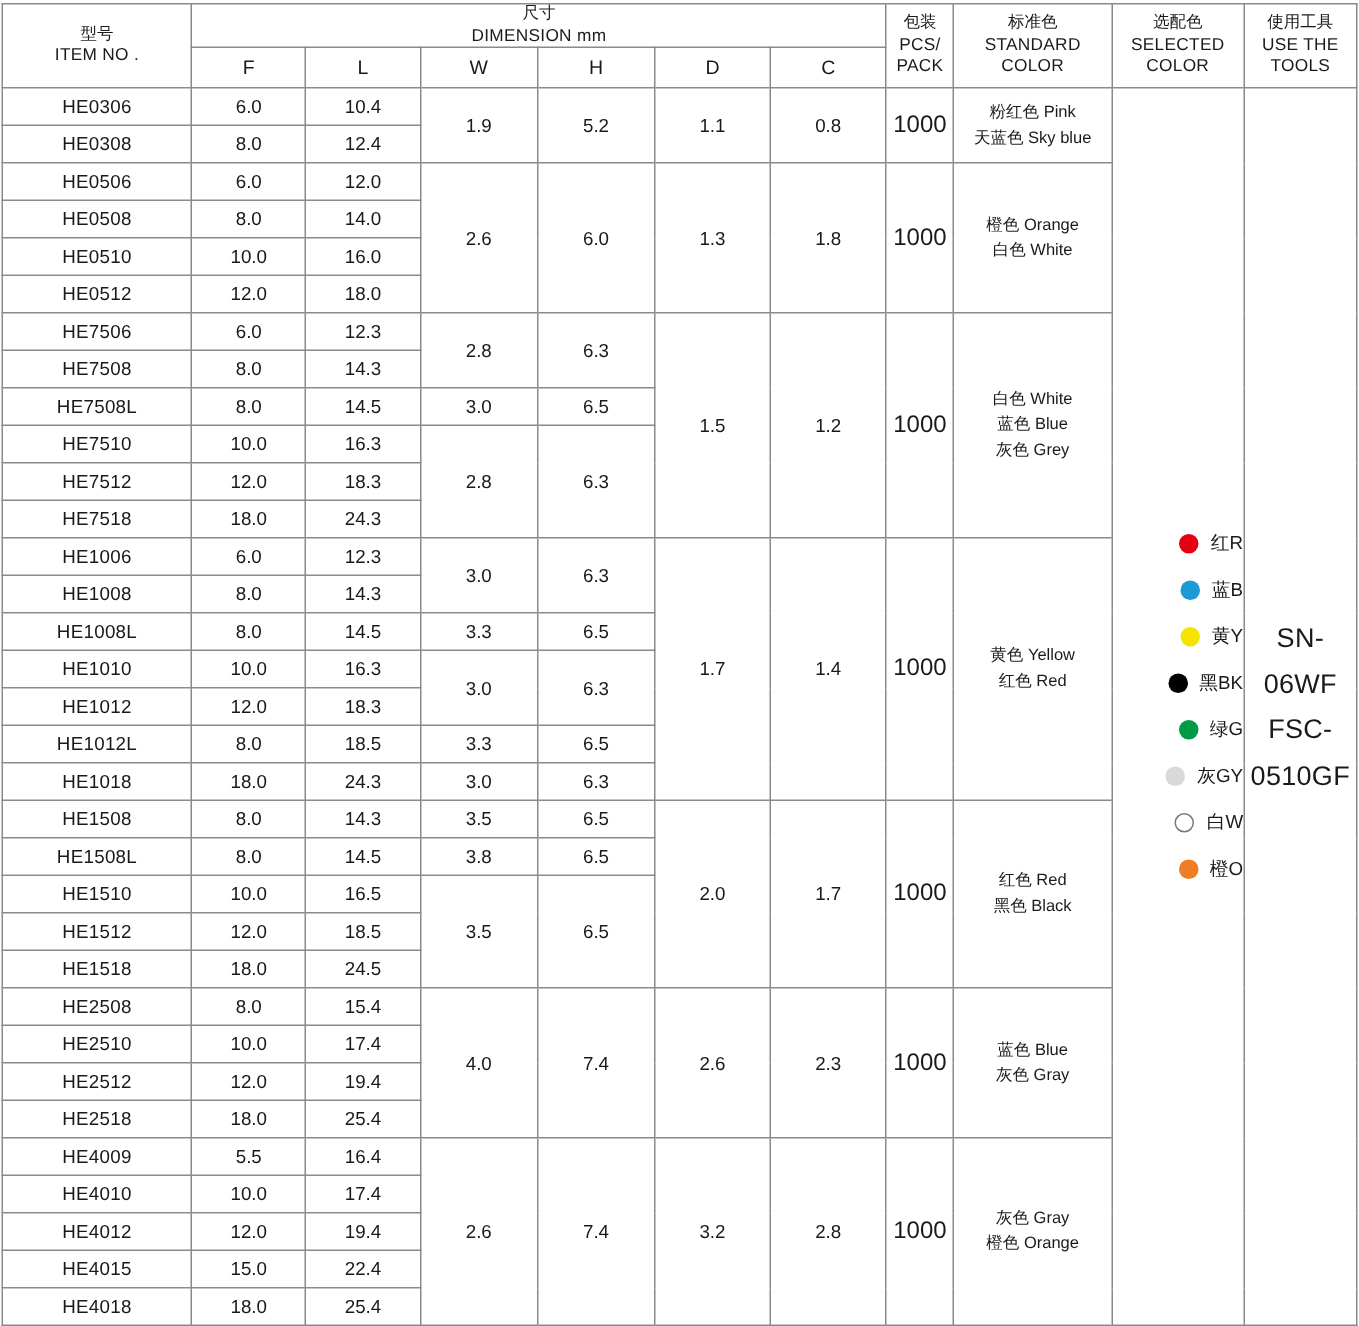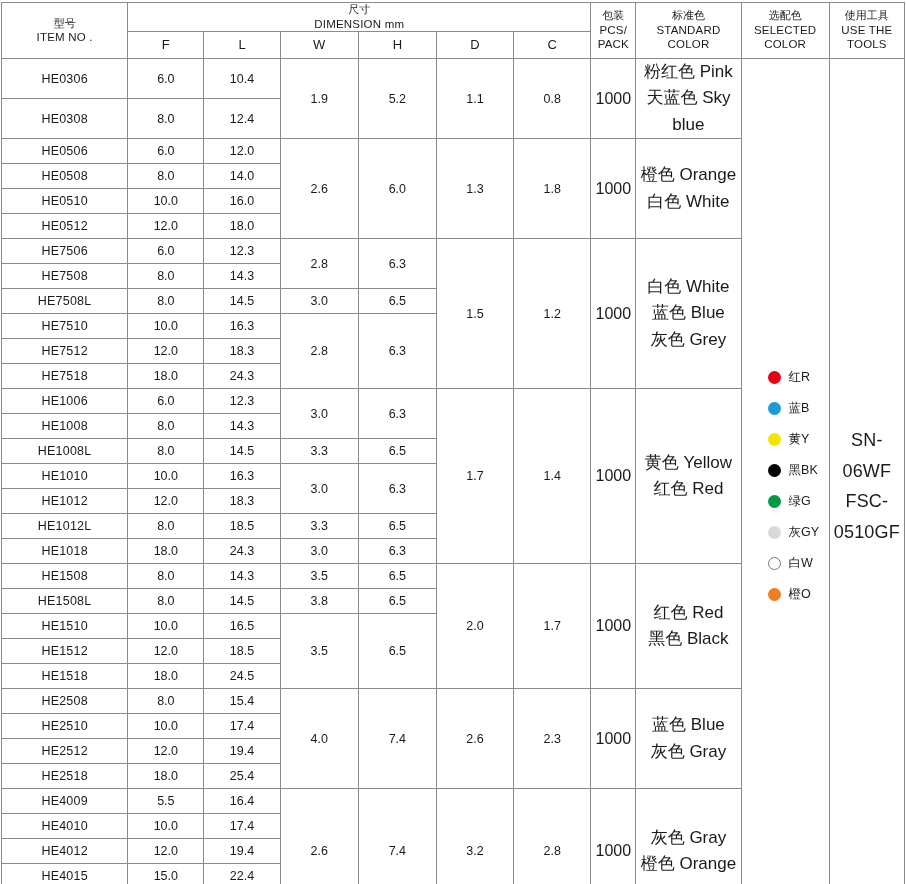--- a/index.html
+++ b/index.html
@@ -60,37 +60,37 @@
     font-size: 12.5px;
   }
   td.item {
     font-size: 12.5px;
     letter-spacing: 0.2px;
   }
   td.num {
     font-size: 12.5px;
   }
   td.colorcell {
-    font-size: 17px;
+    font-size: 11px;
     line-height: 1.55;
     padding: 2px 4px;
   }
   td.pack {
     font-size: 16px;
   }
   
   td.selcolor {
     padding: 0;
     vertical-align: middle;
   }
   .sel-list {
     display: flex;
     flex-direction: column;
     gap: 14px;
-    align-items: flex-start;
+    align-items: flex-end;
     padding-left: 26px;
   }
   .sel-row {
     display: flex;
     align-items: center;
     gap: 8px;
     font-size: 12.5px;
     white-space: nowrap;
   }
   .dot {

